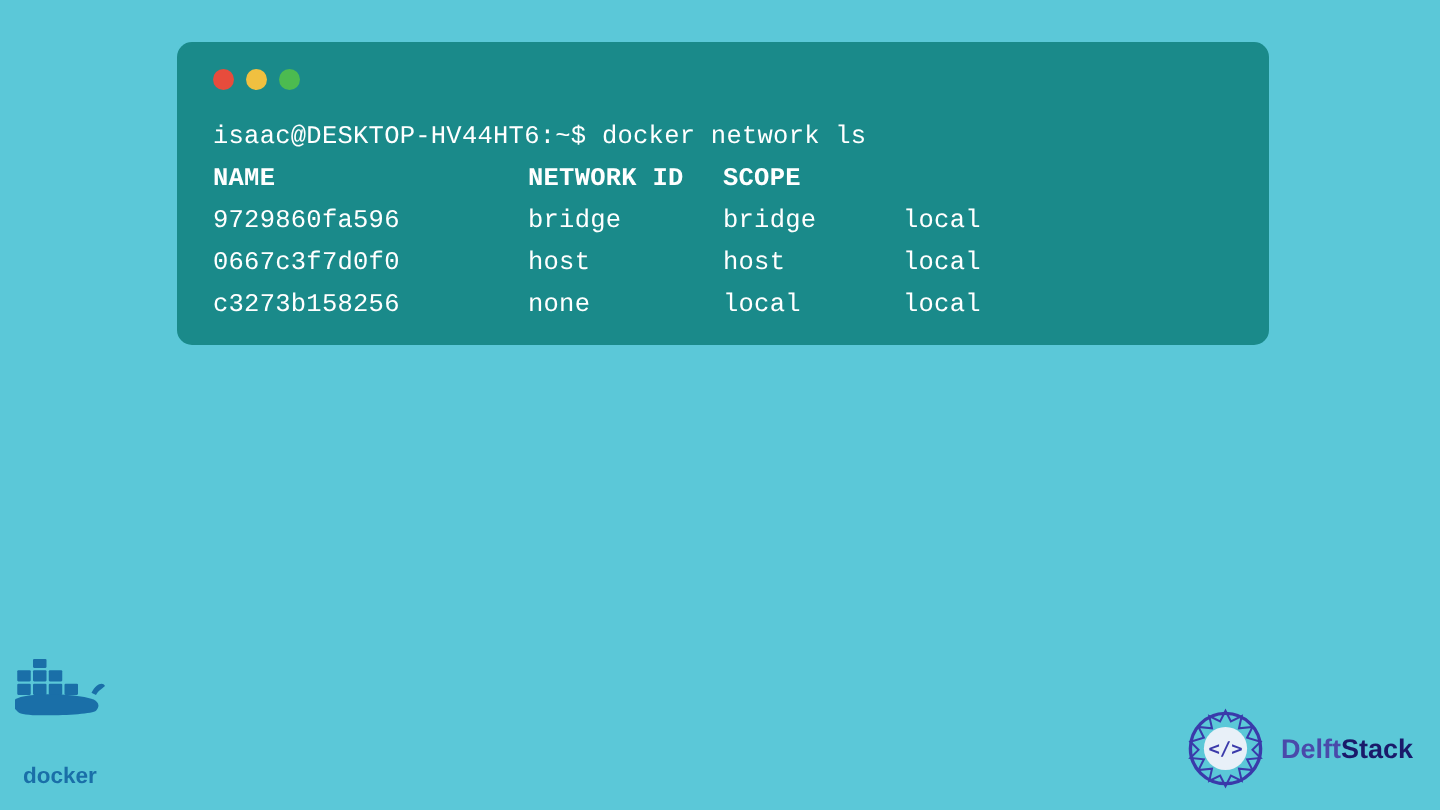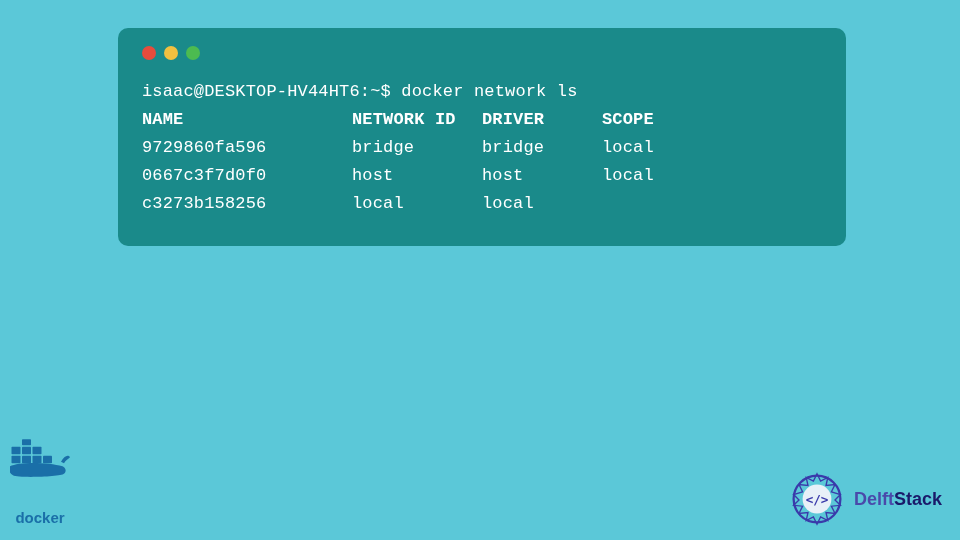--- a/index.html
+++ b/index.html
@@ -13,21 +13,21 @@
       overflow: hidden;
     }
 
     .terminal-window {
       position: absolute;
       top: 28px;
       left: 118px;
       width: 728px;
       background-color: #1a8a8a;
       border-radius: 10px;
-      padding: 18px 24px 28px 24px;
+      padding: 18px 24px 12px 24px;
     }
 
     .title-bar {
       display: flex;
       align-items: center;
       gap: 8px;
       margin-bottom: 18px;
     }
 
     .dot {
@@ -120,37 +120,37 @@
   <div class="title-bar">
     <div class="dot dot-red"></div>
     <div class="dot dot-yellow"></div>
     <div class="dot dot-green"></div>
   </div>
   <div class="terminal-content">
     <div class="cmd-line">isaac@DESKTOP-HV44HT6:~$ docker network ls</div>
     <div class="table-row header">
       <span>NAME</span>
       <span>NETWORK ID</span>
-      <span>DRIVER</span>
       <span>SCOPE</span>
     </div>
     <div class="table-row">
       <span>9729860fa596</span>
       <span>bridge</span>
       <span>bridge</span>
       <span>local</span>
     </div>
     <div class="table-row">
       <span>0667c3f7d0f0</span>
       <span>host</span>
       <span>host</span>
       <span>local</span>
     </div>
     <div class="table-row">
       <span>c3273b158256</span>
+      <span>none</span>
       <span>local</span>
       <span>local</span>
     </div>
   </div>
 </div>
 
 <div class="docker-logo">
   <svg class="docker-icon" viewBox="0 0 80 58" xmlns="http://www.w3.org/2000/svg">
 
     <g fill="#1a6fa8">

